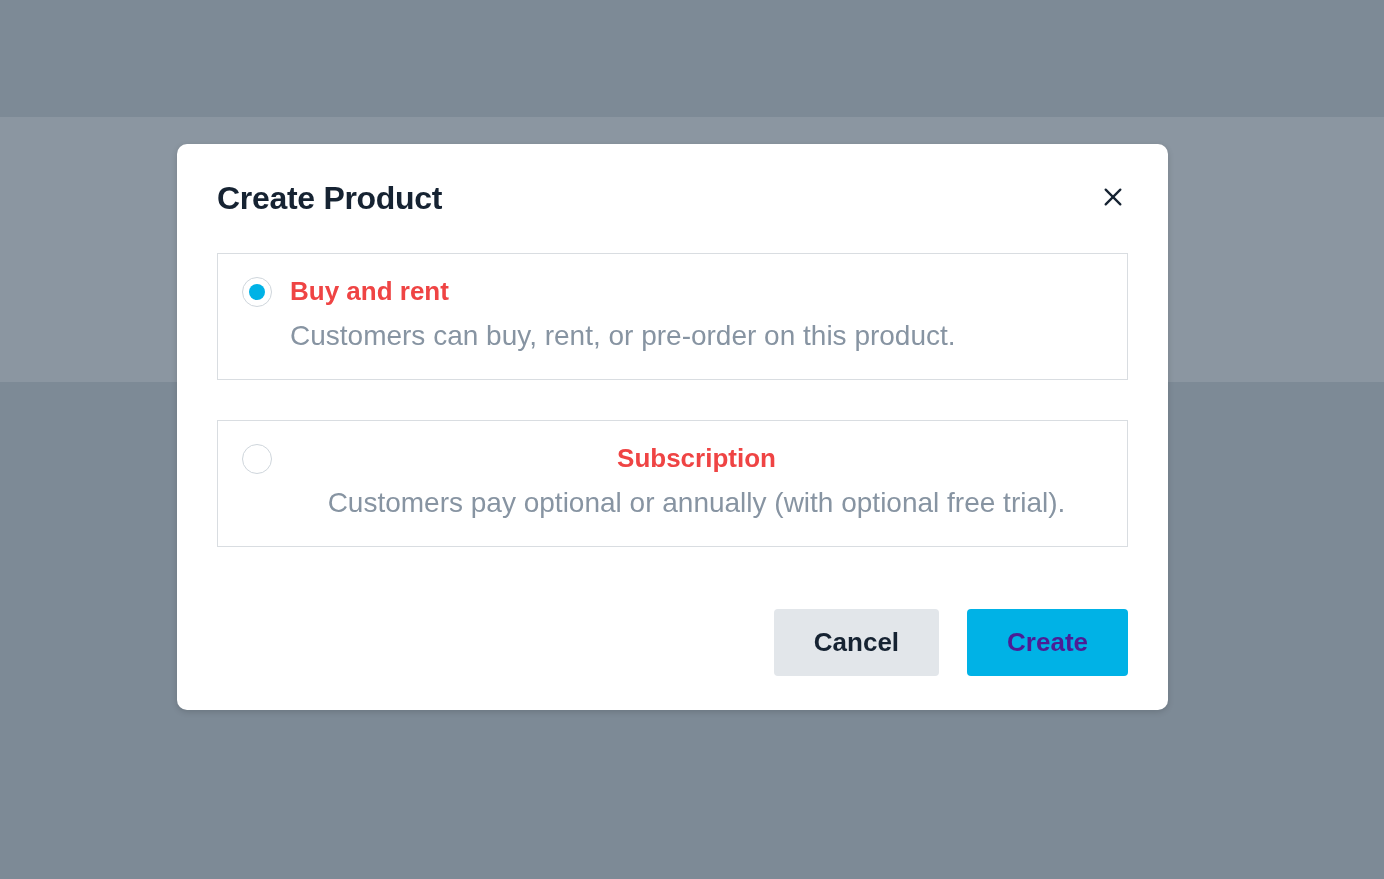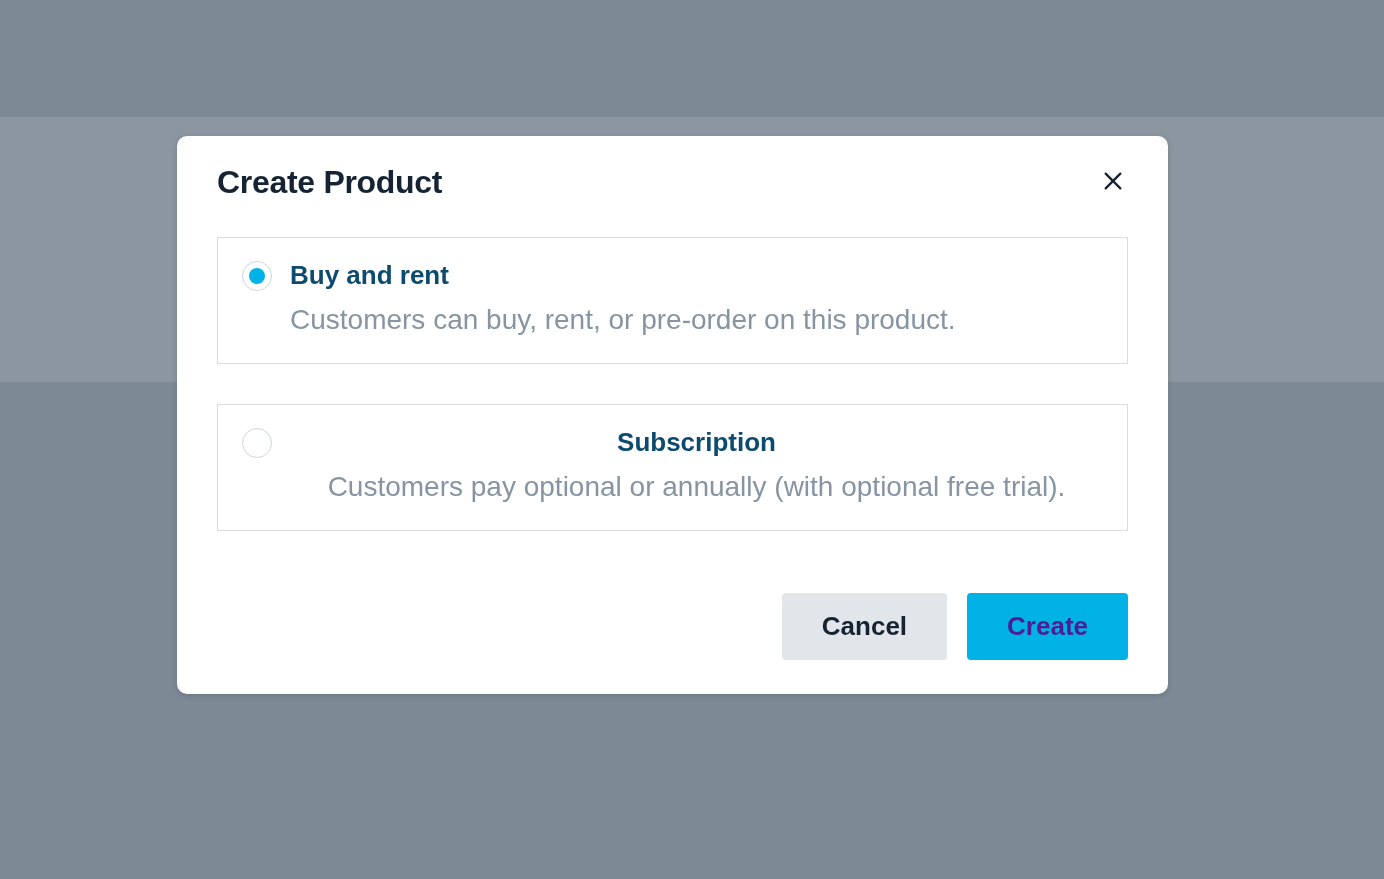--- a/index.html
+++ b/index.html
@@ -21,27 +21,27 @@
       position: absolute;
       top: 117px;
       left: 0;
       right: 0;
       height: 265px;
       background: #8b96a1;
     }
 
     .modal {
       position: absolute;
-      top: 136px;
+      top: 144px;
       left: 177px;
       width: 991px;
       background: #ffffff;
       border-radius: 10px;
       box-shadow: 0 2px 6px rgba(0,0,0,0.15);
-      padding: 28px 40px 34px 40px;
+      padding: 36px 40px 34px 40px;
     }
 
     .modal-header {
       display: flex;
       justify-content: space-between;
       align-items: center;
       margin-bottom: 36px;
     }
 
     .modal-title {
@@ -102,35 +102,35 @@
       background: #00b2e6;
     }
 
     .option-content {
       flex: 1;
     }
 
     .option-title {
       font-size: 26px;
       font-weight: 700;
-      color: #0c4a6e;
+      color: #ef4444;
       margin-bottom: 10px;
     }
 
     .option-desc {
       font-size: 28px;
       font-weight: 400;
       color: #8794a2;
       line-height: 1.35;
     }
 
     .modal-footer {
       display: flex;
       justify-content: flex-end;
-      gap: 20px;
+      gap: 28px;
       margin-top: 62px;
     }
 
     .btn {
       font-size: 26px;
       font-weight: 700;
       border: none;
       border-radius: 4px;
       padding: 18px 40px;
       cursor: pointer;

